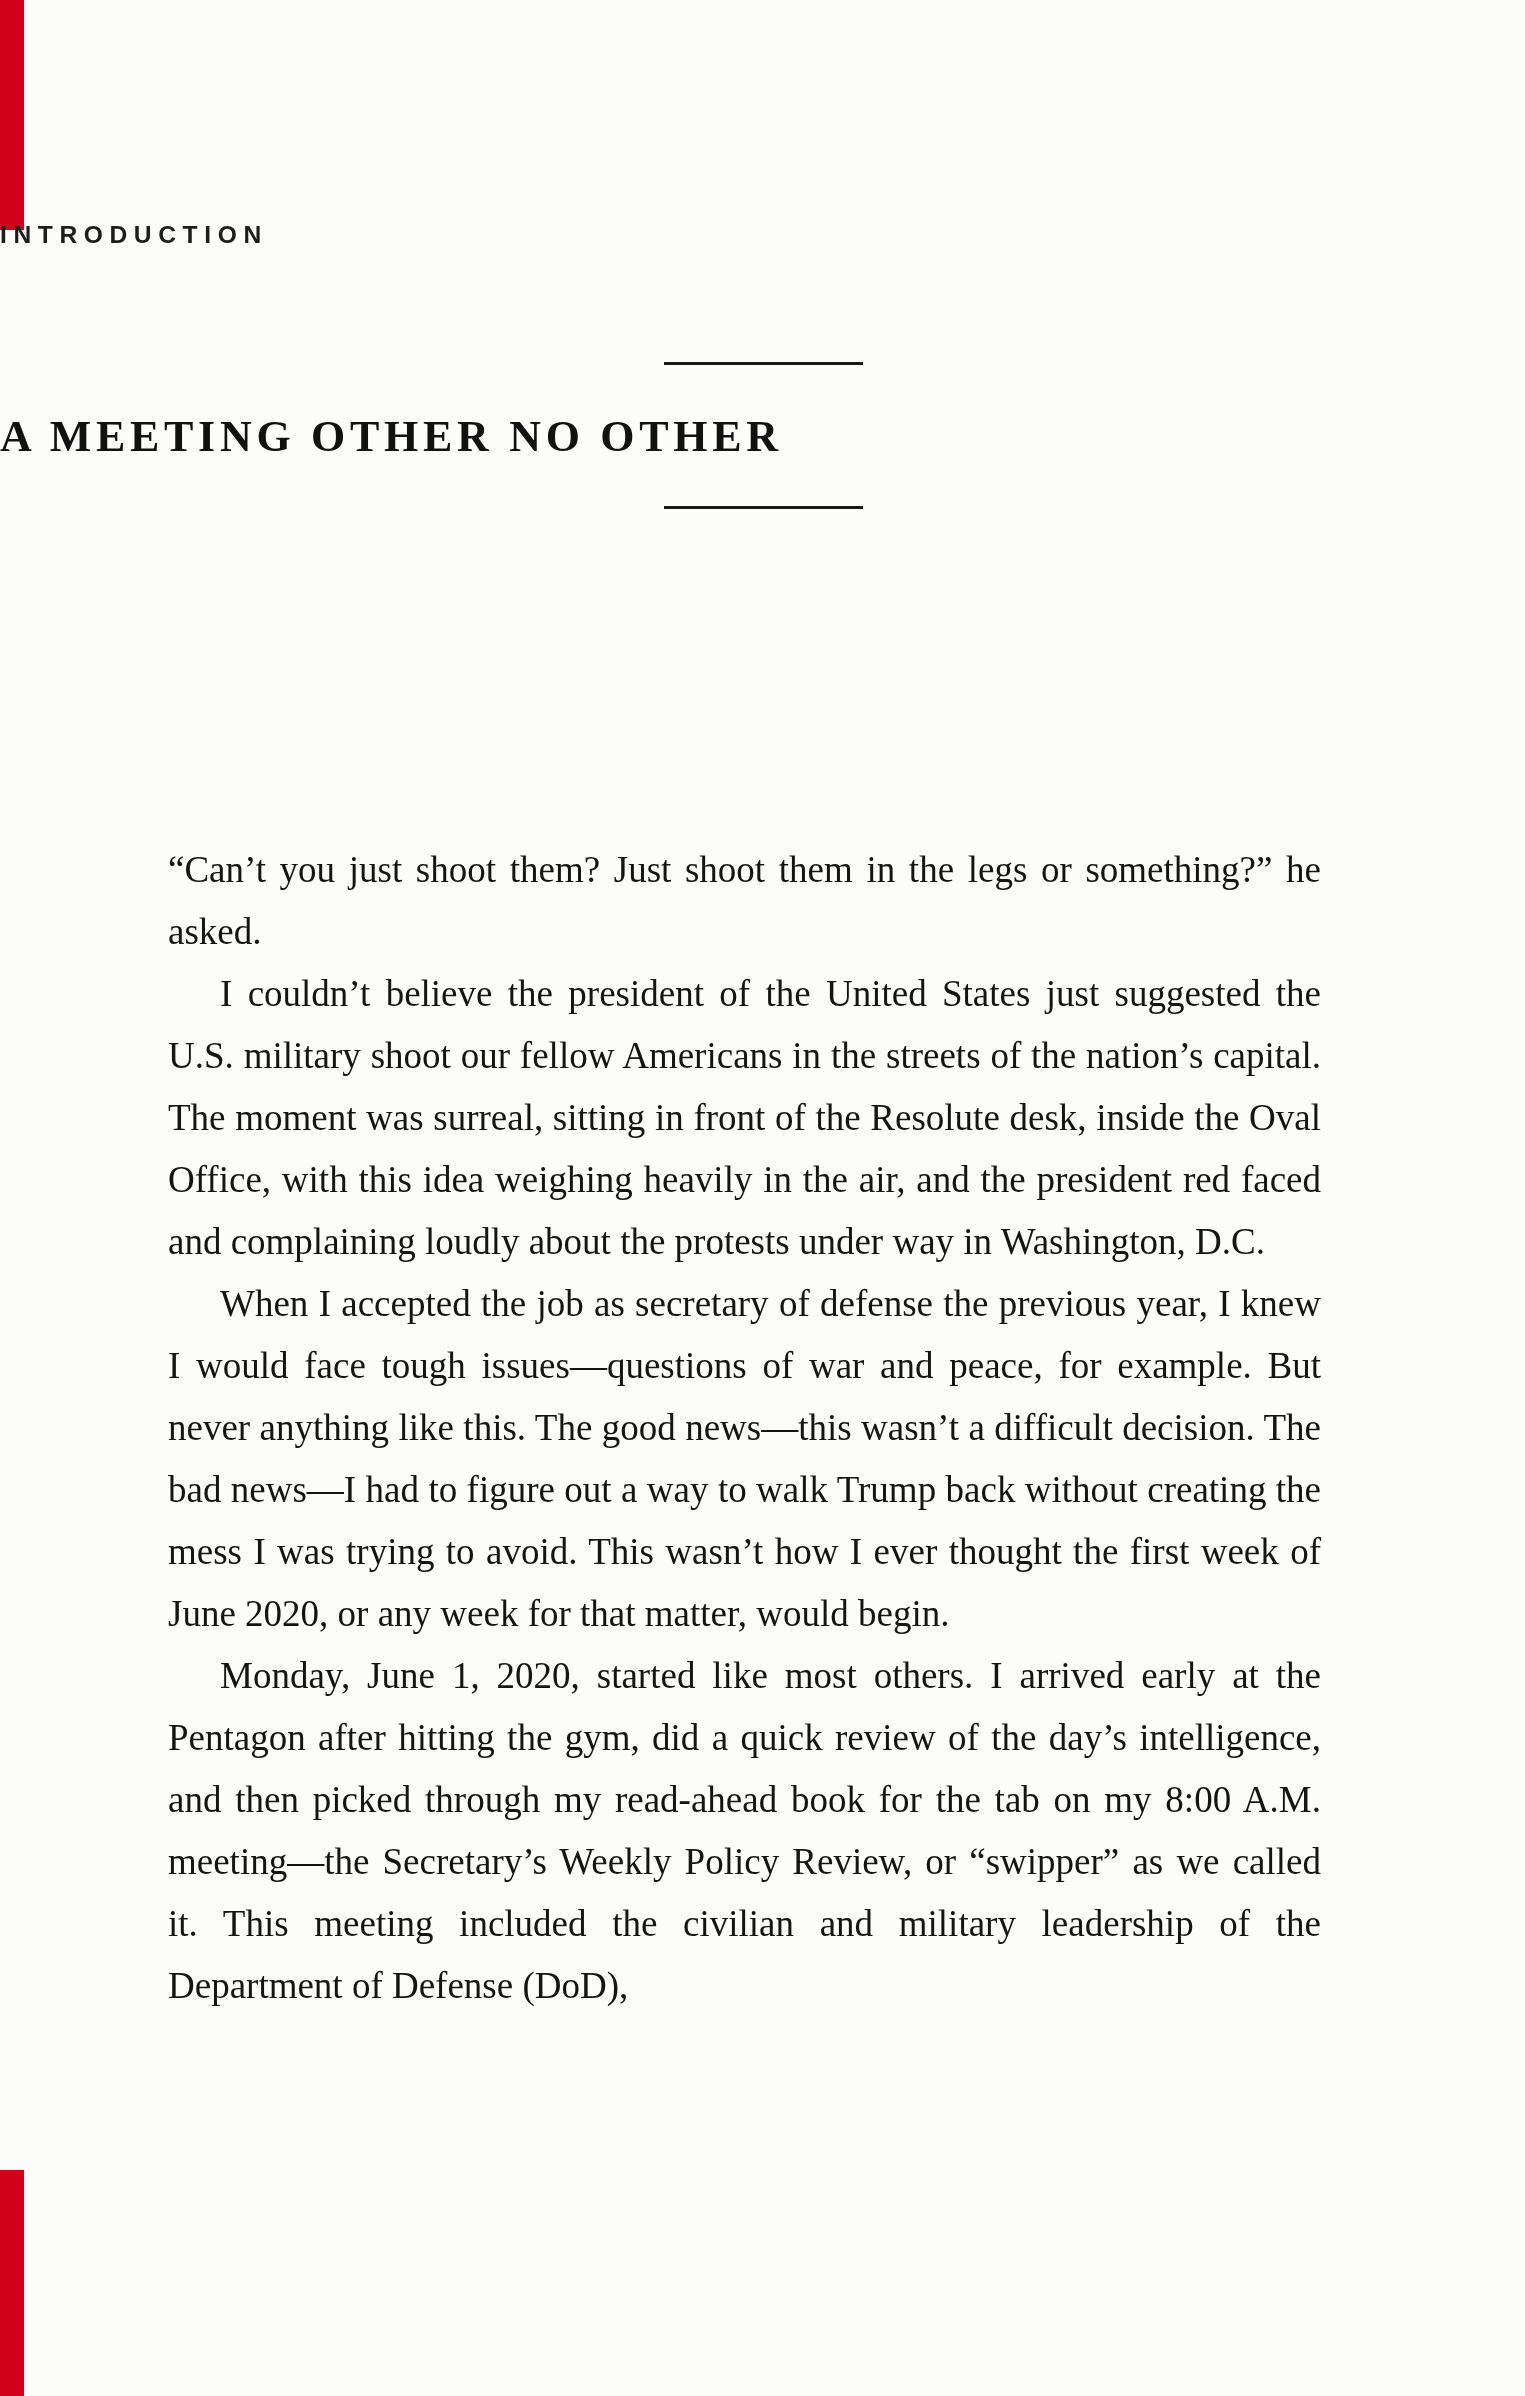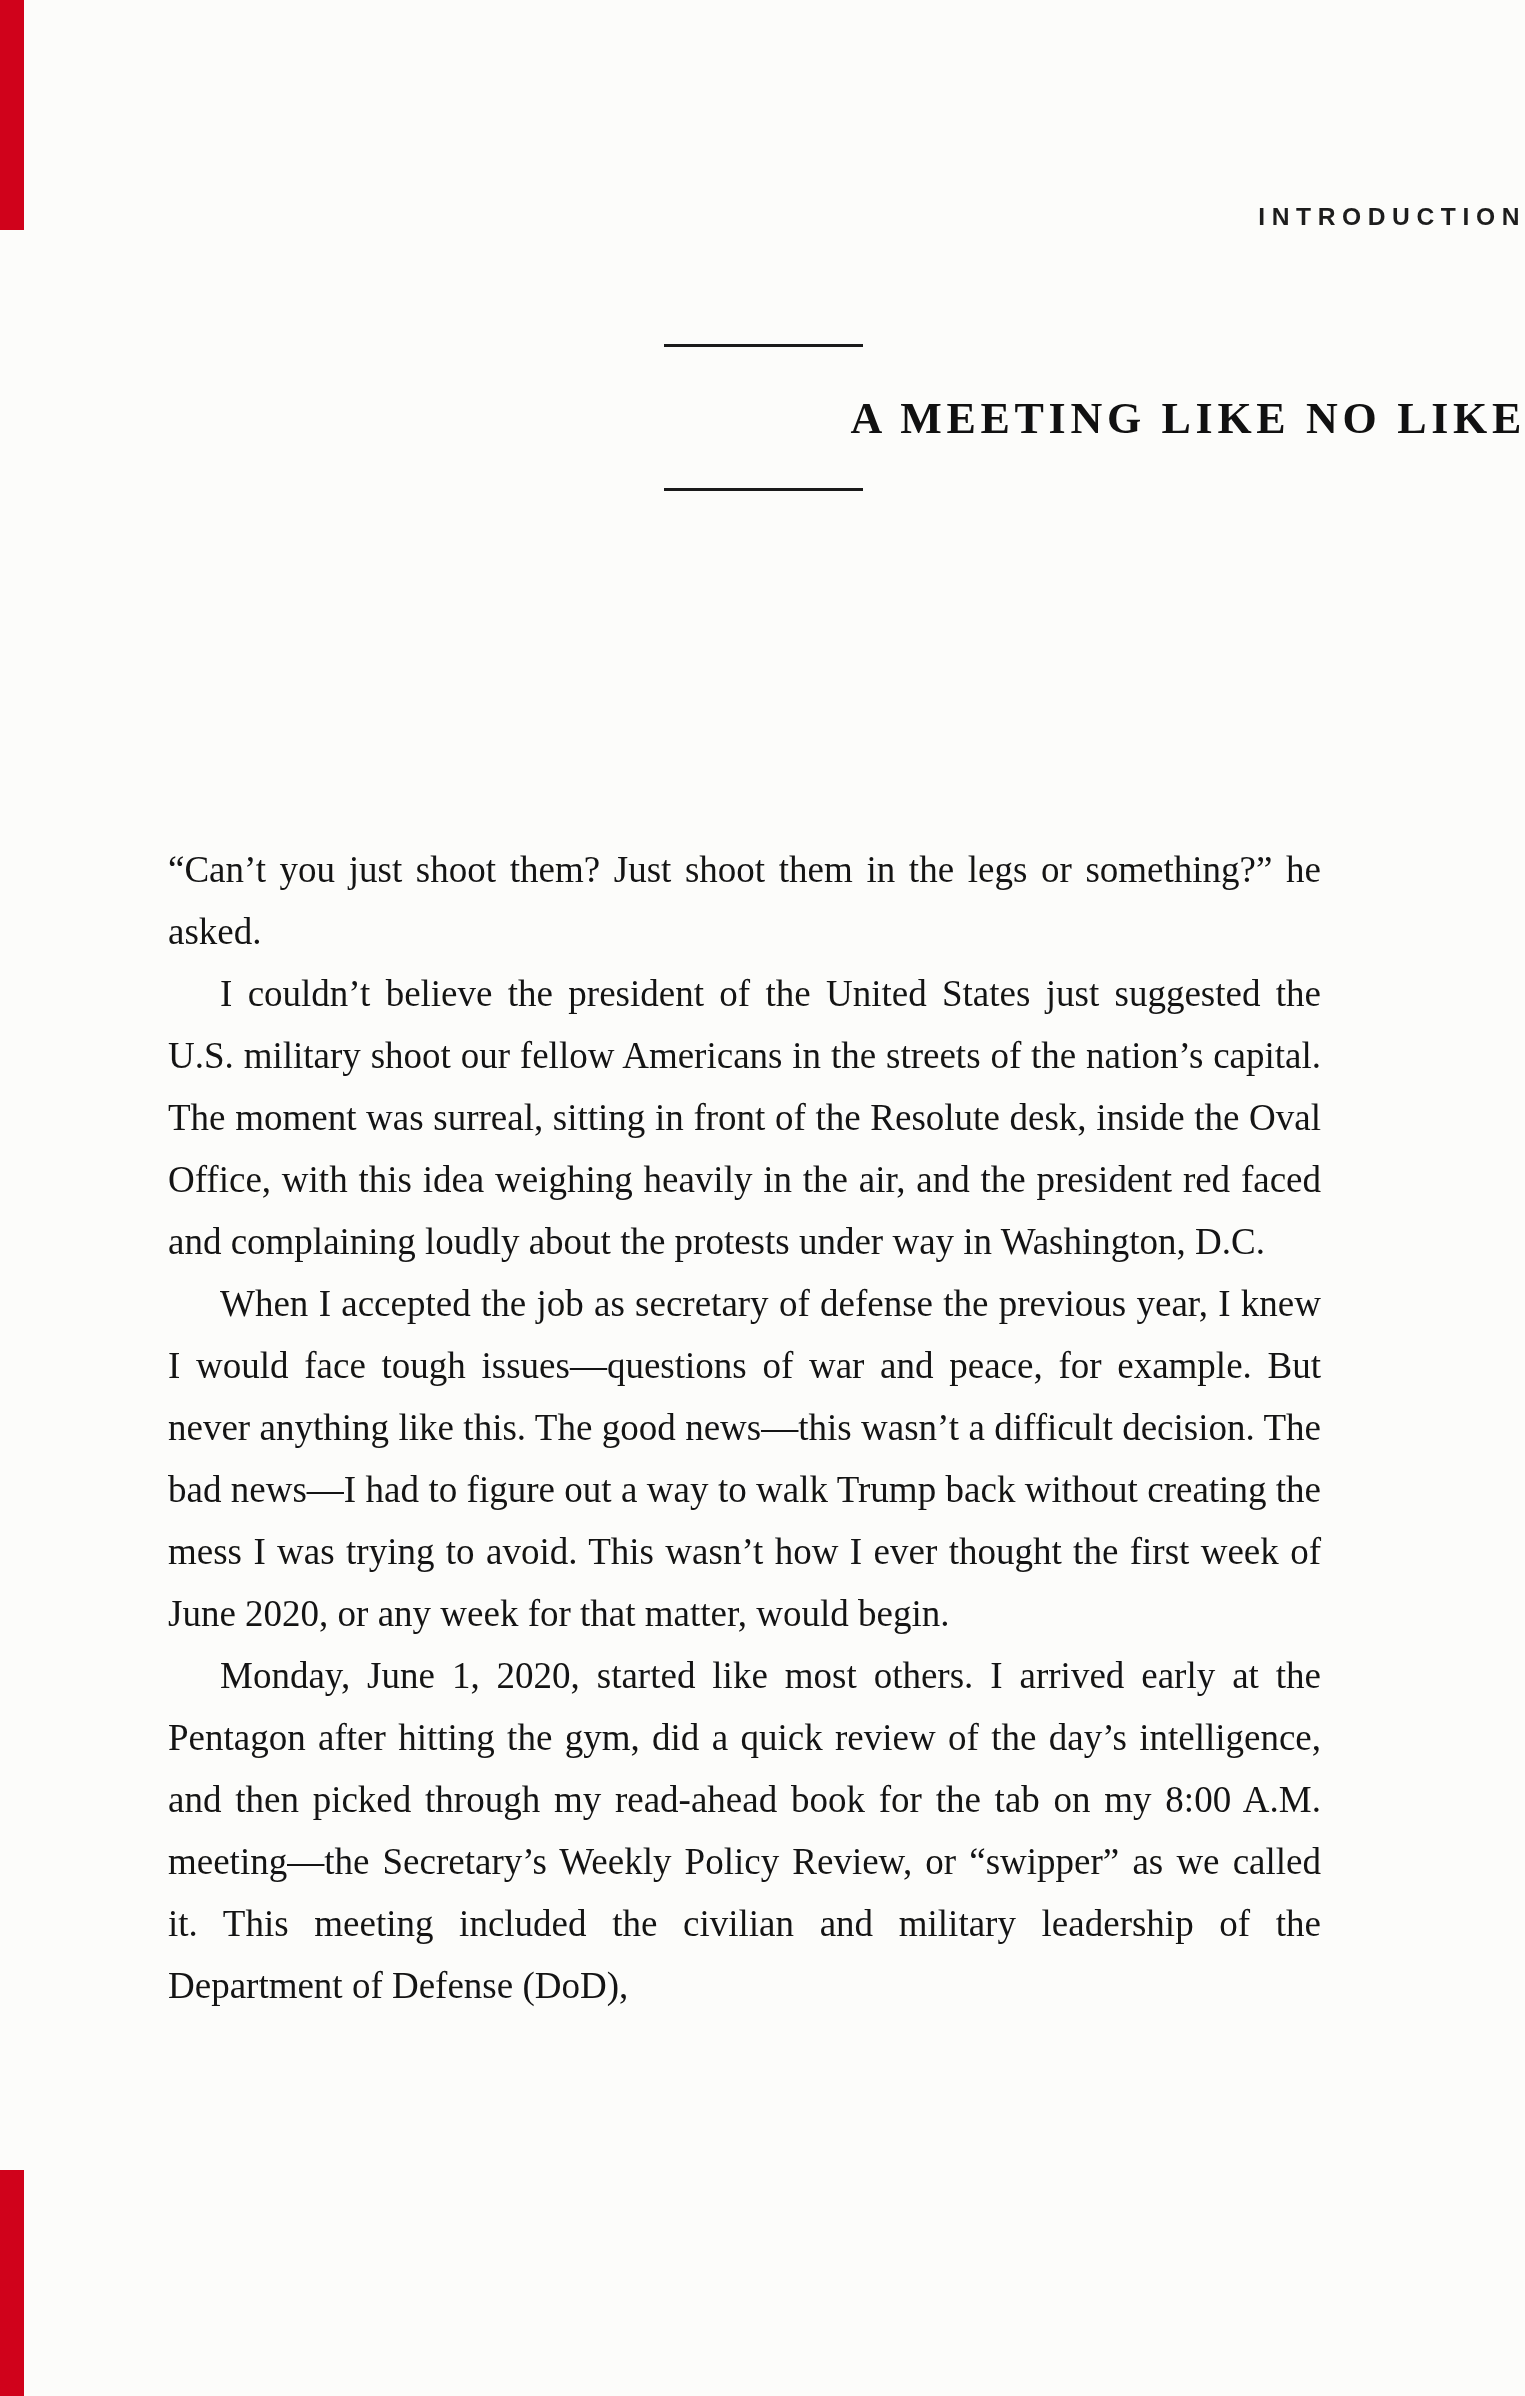--- a/index.html
+++ b/index.html
@@ -21,24 +21,24 @@
     position: absolute;
     left: 0;
     width: 24px;
     background: #d0021b;
   }
   .red-strip.top { top: 0; height: 230px; }
   .red-strip.bottom { top: 2170px; height: 226px; }
 
   .chapter-header {
     position: absolute;
-    top: 202px;
+    top: 220px;
     left: 0;
     right: 0;
-    text-align: right;
+    text-align: left;
   }
   .section-label {
     font-family: "Liberation Sans", sans-serif;
     font-weight: 700;
     font-size: 24.6px;
     line-height: 30px;
     letter-spacing: 6.6px;
     color: #1d1d1d;
   }
   .rule {
@@ -81,21 +81,21 @@
 <body>
 
 <div class="page">
 
   <div class="red-strip top"></div>
   <div class="red-strip bottom"></div>
 
   <header class="chapter-header">
     <div class="section-label">INTRODUCTION</div>
     <div class="rule upper"></div>
-    <h1 class="chapter-title">A MEETING LIKE NO LIKE</h1>
+    <h1 class="chapter-title">A MEETING OTHER NO OTHER</h1>
     <div class="rule lower"></div>
   </header>
 
   <main class="body-text">
     <p class="para">“Can’t you just shoot them? Just shoot them in the legs or something?” he asked.</p>
     <p class="para indent">I couldn’t believe the president of the United States just suggested the U.S. military shoot our fellow Americans in the streets of the nation’s capital. The moment was surreal, sitting in front of the Resolute desk, inside the Oval Office, with this idea weighing heavily in the air, and the president red faced and complaining loudly about the protests under way in Washington, D.C.</p>
     <p class="para indent">When I accepted the job as secretary of defense the previous year, I knew I would face tough issues—questions of war and peace, for example. But never anything like this. The good news—this wasn’t a difficult decision. The bad news—I had to figure out a way to walk Trump back without creating the mess I was trying to avoid. This wasn’t how I ever thought the first week of June 2020, or any week for that matter, would begin.</p>
     <p class="para indent">Monday, June 1, 2020, started like most others. I arrived early at the Pentagon after hitting the gym, did a quick review of the day’s intelligence, and then picked through my read-ahead book for the tab on my 8:00 A.M. meeting—the Secretary’s Weekly Policy Review, or “swipper” as we called it. This meeting included the civilian and military leadership of the Department of Defense (DoD),</p>
   </main>
 

